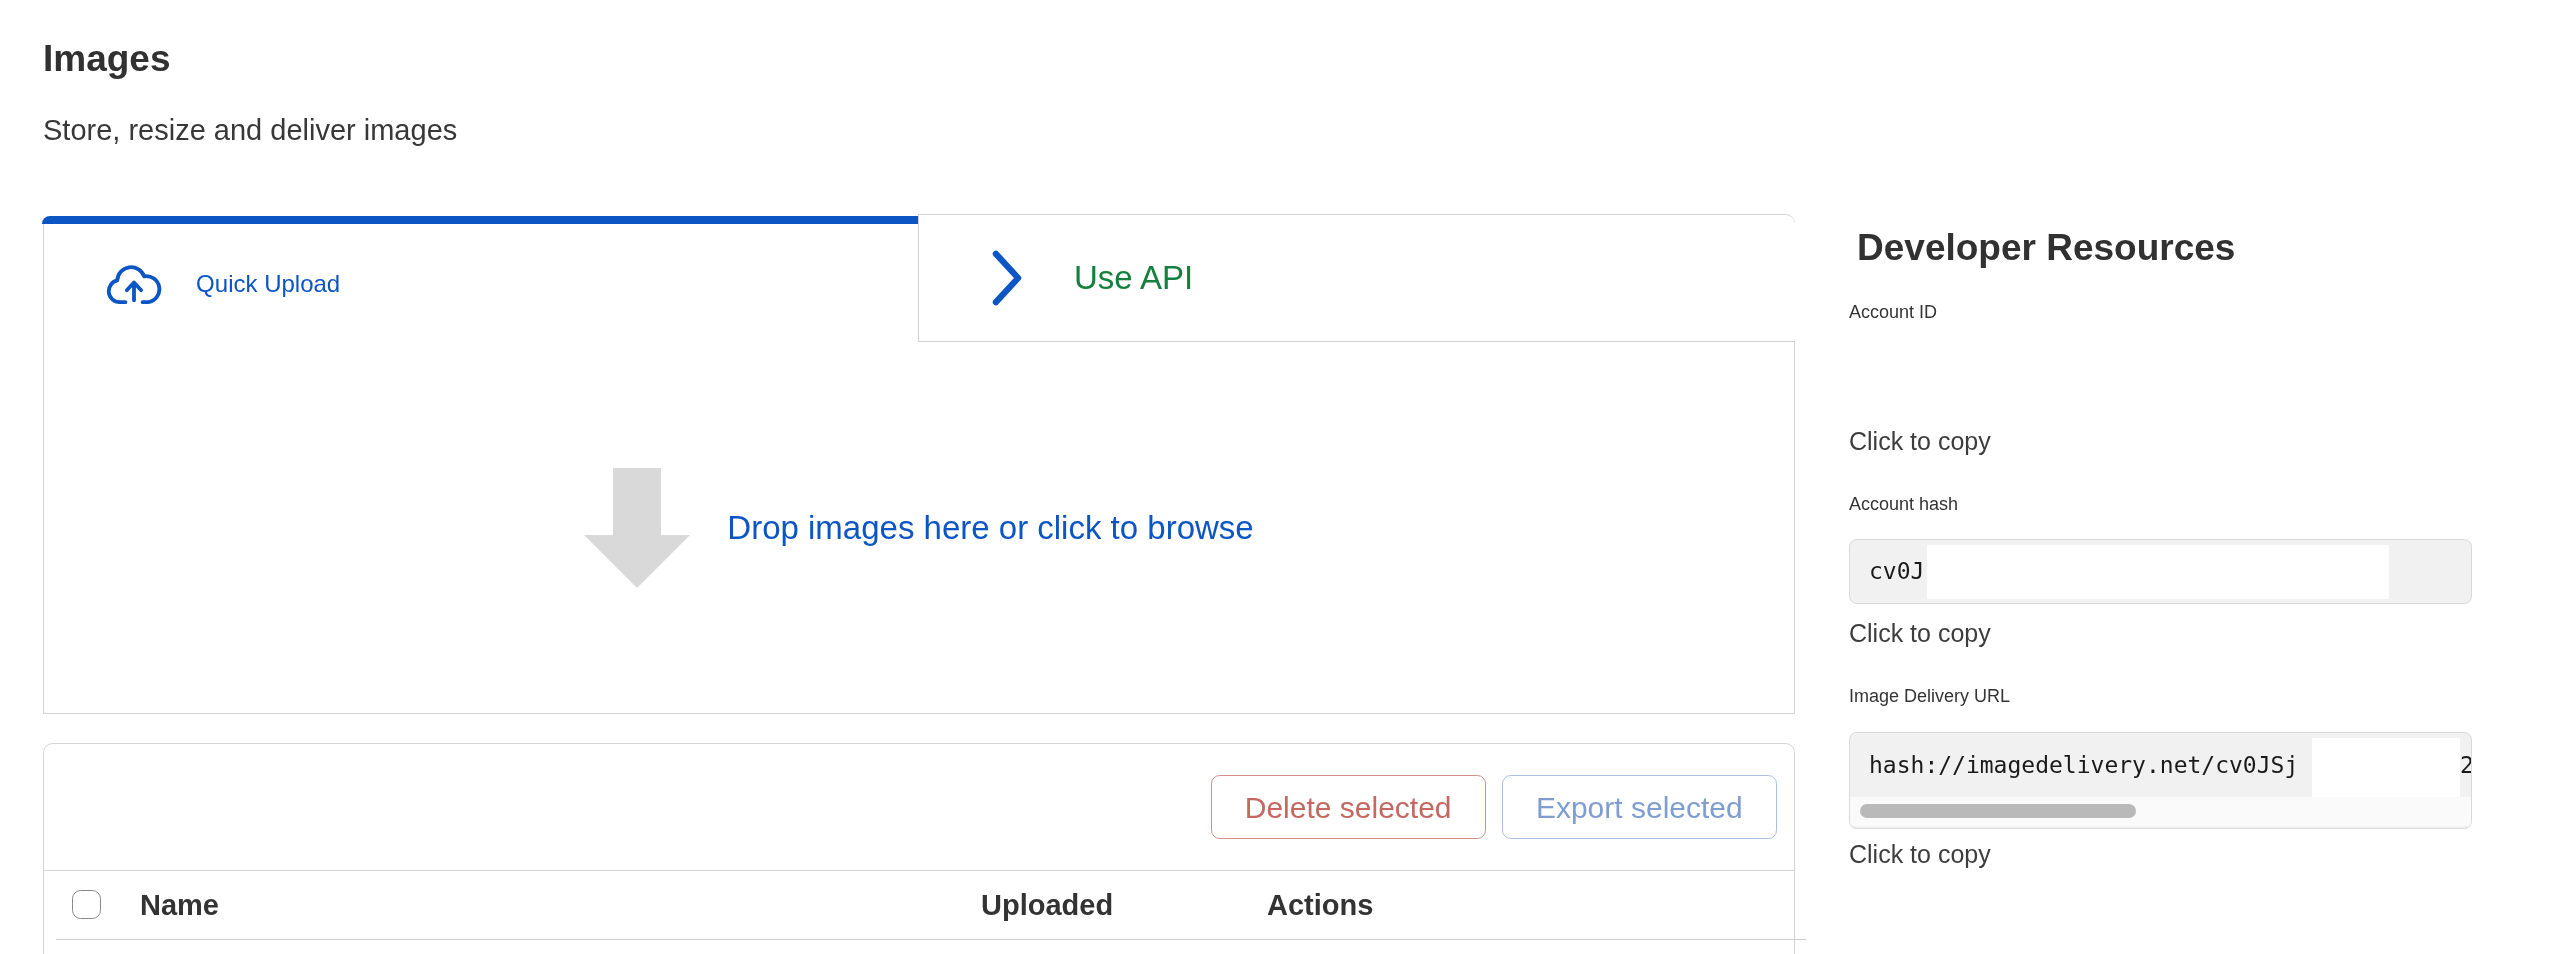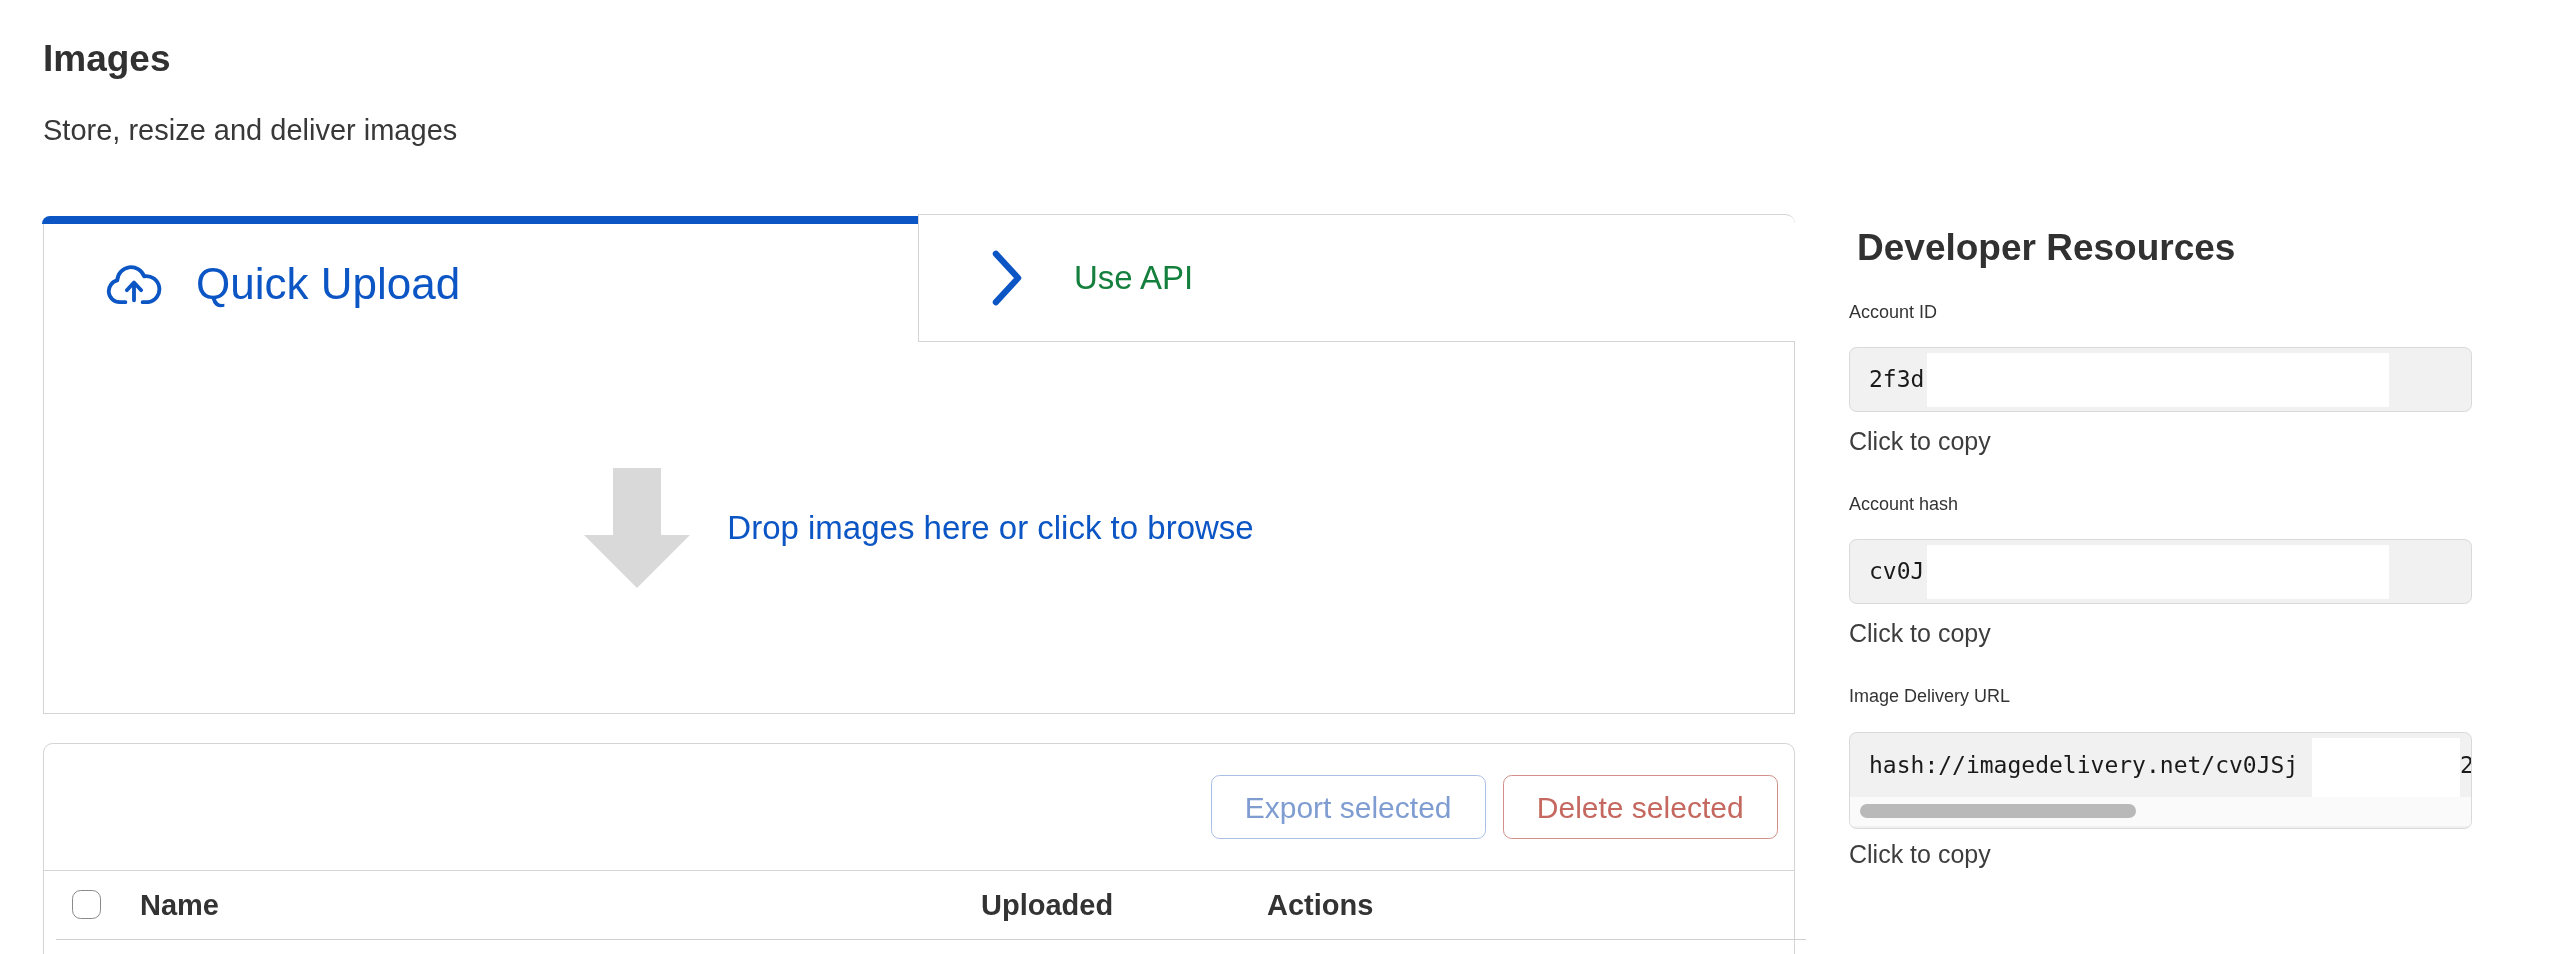--- a/index.html
+++ b/index.html
@@ -16,21 +16,21 @@
     position:absolute;left:43px;top:216px;width:1752px;height:498px;box-sizing:border-box;
     border:1.9px solid #d4d4d4;border-top:none;border-radius:9.6px 9.6px 0 0;background:#fff;
   }
   .tab-accent{
     position:absolute;left:-1.9px;top:0;width:876px;height:7.7px;background:#0b55c4;border-radius:9.6px 0 0 0;
   }
   .tab-quick{
     position:absolute;left:-1.9px;top:7.7px;width:876px;height:120px;display:flex;align-items:center;cursor:pointer;
   }
   .tab-quick .tab-icon{margin-left:64px;display:flex;align-items:center;}
-  .tab-quick .tab-label{margin-left:34px;font-size:44px;color:#0b55c4;}
+  .tab-quick .tab-label{margin-left:34px;font-size:24px;color:#0b55c4;}
   .tab-api{
     position:absolute;left:874px;top:-1.9px;width:877px;height:128px;box-sizing:border-box;background:#fff;
     border:1.9px solid #d4d4d4;border-right:none;border-radius:0 9.6px 0 0;
     display:flex;align-items:center;cursor:pointer;
   }
   .tab-api .tab-icon{margin-left:73px;display:flex;align-items:center;}
   .tab-api .tab-label{margin-left:51px;font-size:33px;color:#15803d;}
 
   
   .dropzone{
@@ -134,39 +134,35 @@
     </div>
 
     <div class="dropzone">
       <span class="down-arrow"></span>
       <span class="drop-label">Drop images here or click to browse</span>
     </div>
   </div>
 
   <div class="table-card">
     <div class="actions-row">
+      <button class="btn btn-delete">Delete selected</button>
       <button class="btn btn-export">Export selected</button>
-      <button class="btn btn-delete">Delete selected</button>
     </div>
     <div class="header-row">
       <span class="checkbox"></span>
       <span class="th th-name">Name</span>
       <span class="th th-uploaded">Uploaded</span>
       <span class="th th-actions">Actions</span>
     </div>
   </div>
 
   <aside class="sidebar">
     <h2 class="sidebar-heading">Developer Resources</h2>
 
     <span class="field-label lbl-1">Account ID</span>
-    <div class="copy-field fld-1">
-      <span class="mono-value">2f3d</span>
-      <span class="redact redact-short"></span>
-    </div>
     <span class="copy-hint hint-1">Click to copy</span>
 
     <span class="field-label lbl-2">Account hash</span>
     <div class="copy-field fld-2">
       <span class="mono-value">cv0J</span>
       <span class="redact redact-short"></span>
     </div>
     <span class="copy-hint hint-2">Click to copy</span>
 
     <span class="field-label lbl-3">Image Delivery URL</span>

